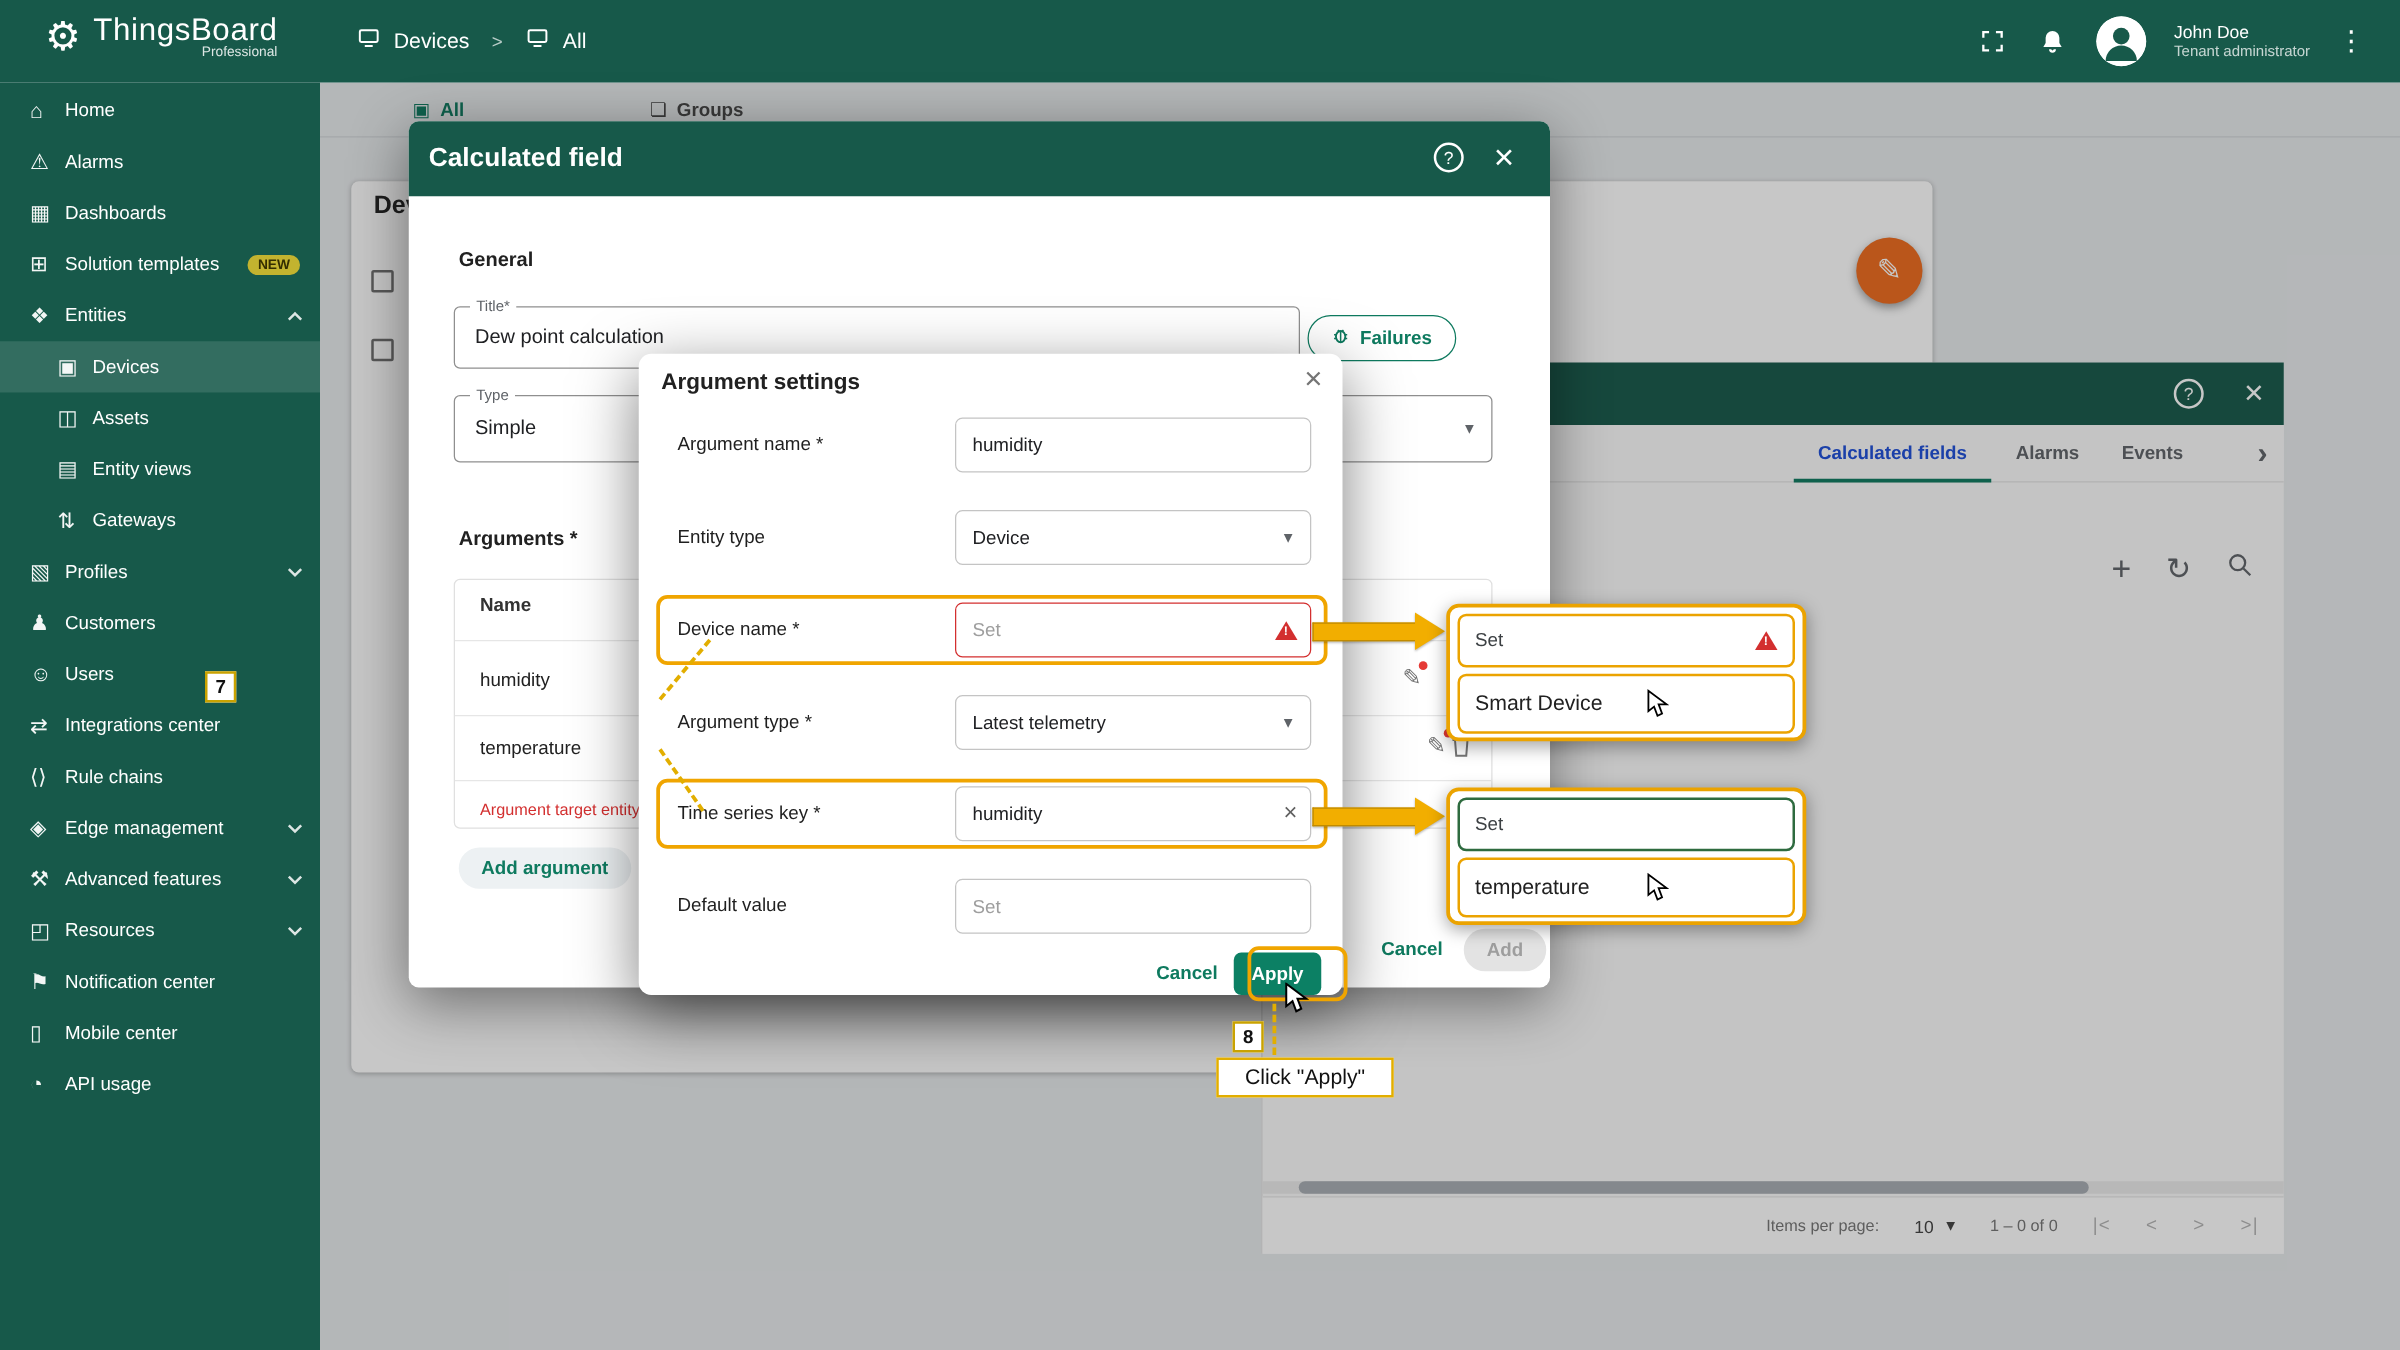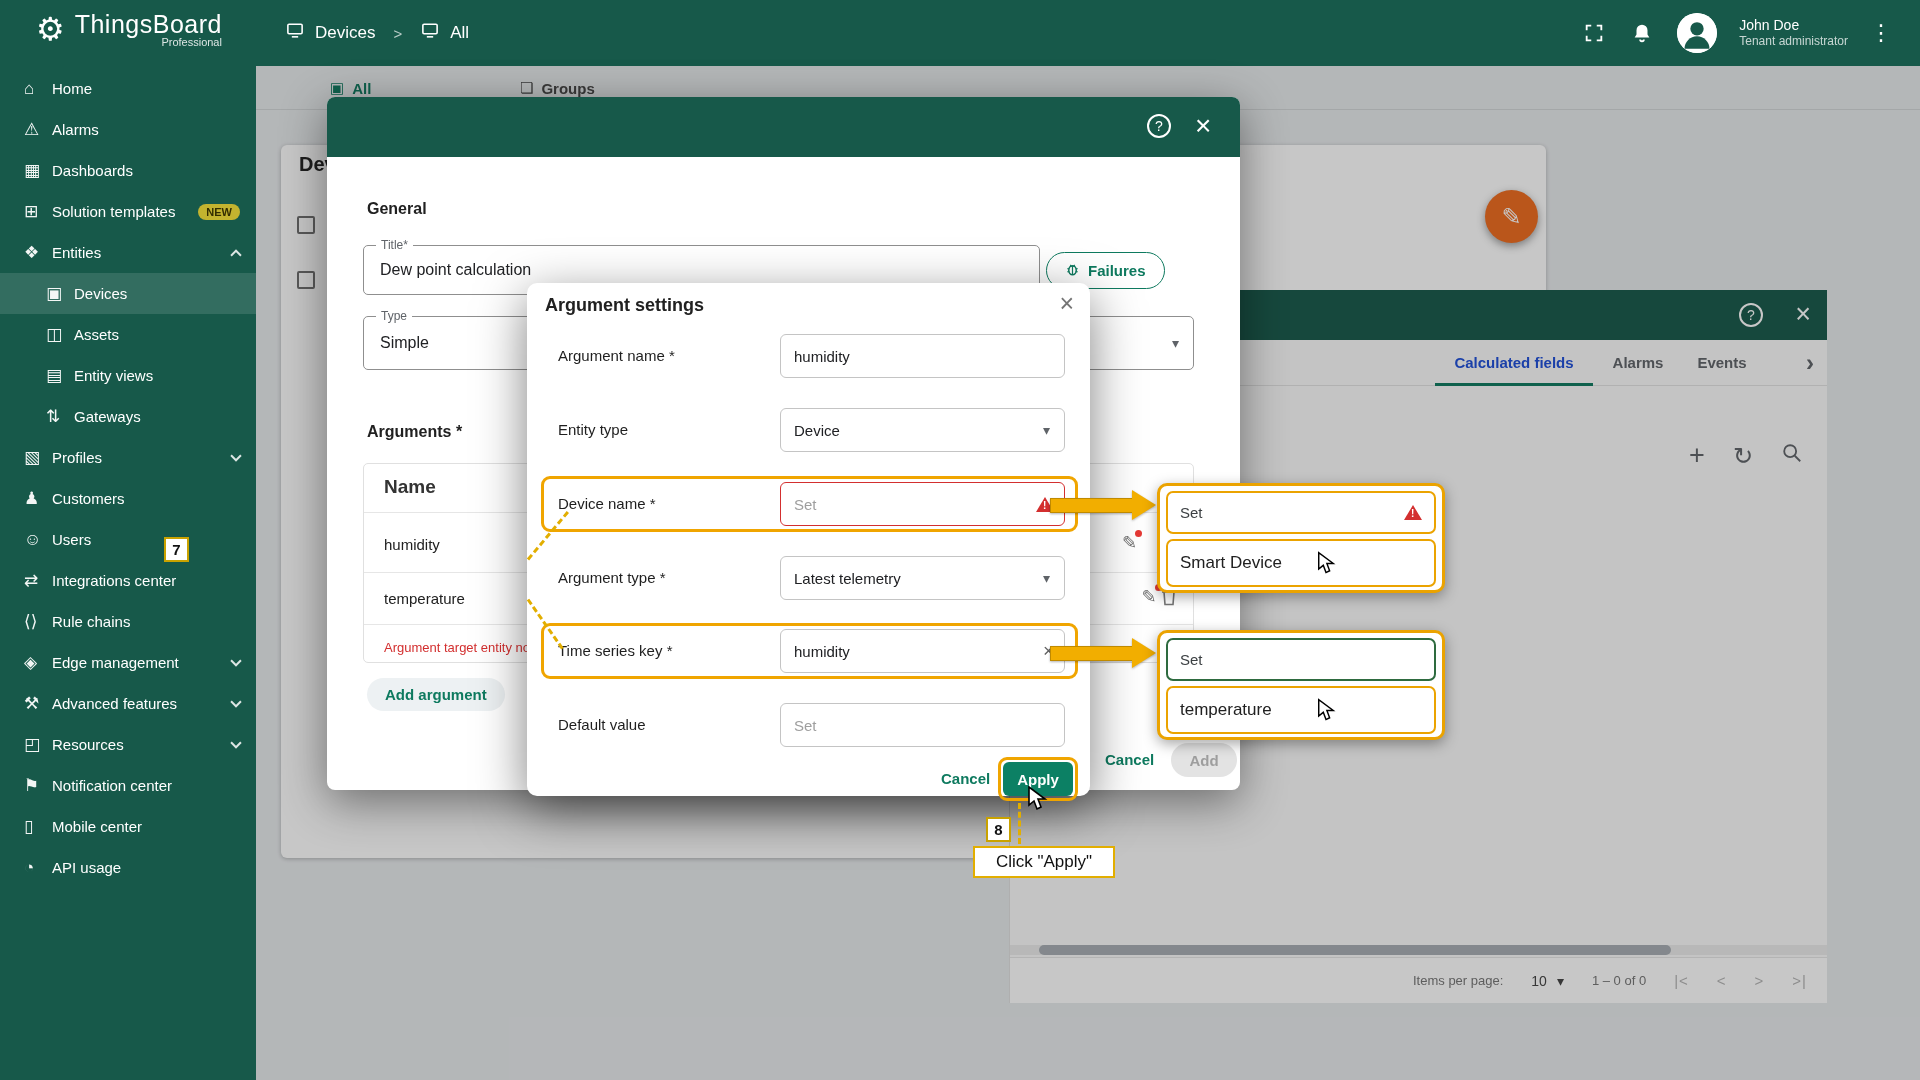--- a/index.html
+++ b/index.html
@@ -67,33 +67,33 @@
   .md-title { position:absolute; left:16px; top:0; line-height:60px; font-size:21px; font-weight:bold; }
   .md-close { position:absolute; left:868px; top:13px; font-size:28px; color:#fff; cursor:pointer; }
   .section-lbl { position:absolute; left:40px; font-size:16px; font-weight:bold; color:#212121; }
   .ofield { position:absolute; border:1px solid #8f8f8f; border-radius:5px; background:#fff; }
   .flabel { position:absolute; top:-8px; left:12px; background:#fff; padding:0 5px; font-size:12px; color:#5f6368; }
   .fin { position:absolute; left:16px; right:12px; top:1px; bottom:1px; border:0; outline:0; background:transparent; font:16px "Liberation Sans","DejaVu Sans",sans-serif; color:#202124; }
   .fval { position:absolute; left:16px; top:0; bottom:0; display:flex; align-items:center; font-size:16px; color:#202124; }
   .ddchev { position:absolute; right:14px; top:50%; transform:translateY(-50%); color:#5f6368; font-size:14px; }
   .btn-failures { position:absolute; left:719px; top:155px; height:37px; padding:0 18px; border:1px solid #0e7a5f; border-radius:19px; background:#fff; color:#0e7a5f; font-size:15px; font-weight:bold; display:flex; align-items:center; gap:8px; cursor:pointer; }
   .args-table { position:absolute; left:36px; top:366px; width:831px; height:200px; border:1px solid #e0e0e0; border-radius:5px; background:#fff; }
-  .tbl-hdr { position:absolute; left:20px; top:12px; font-size:19px; font-weight:bold; color:#333;text-align:center; }
+  .tbl-hdr { position:absolute; left:20px; top:12px; font-size:15px; font-weight:bold; color:#333;text-align:center; }
   .tbl-line { position:absolute; left:0; right:0; height:1px; background:#e6e6e6; }
   .tbl-cell { position:absolute; left:20px; font-size:15px; color:#212121; }
   .row-ico { position:absolute; cursor:pointer; }
   .pencil { font-size:18px; color:#6f6f6f; position:relative; }
   .pencil .dot { position:absolute; top:-3px; right:-5px; width:7px; height:7px; background:#e53935; border-radius:50%; }
   .tbl-err { position:absolute; left:20px; top:176px; font-size:13px; color:#d32f2f; white-space:nowrap; overflow:hidden; max-width:790px; }
   .btn-addarg { position:absolute; left:40px; top:581px; height:33px; padding:0 18px; border-radius:17px; background:#edf1f3; color:#0e7a5f; font-size:15px; font-weight:bold; display:flex; align-items:center; cursor:pointer; }
   .txtbtn { font-size:15px; font-weight:bold; color:#0e7a5f; cursor:pointer; }
   .btn-disabled { position:absolute; width:66px; height:34px; border-radius:17px; background:#e3e3e3; color:#9e9e9e; font-size:15px; font-weight:bold; display:flex; align-items:center; justify-content:center;text-align:center; }
 
   
-  .adialog { position:absolute; left:527px; top:283px; width:563px; height:513px; background:#fff; border-radius:10px; box-shadow:0 14px 50px rgba(0,0,0,.5); z-index:200; }
+  .adialog { position:absolute; left:511px; top:283px; width:563px; height:513px; background:#fff; border-radius:10px; box-shadow:0 14px 50px rgba(0,0,0,.5); z-index:200; }
   .ad-title { position:absolute; left:18px; top:12px; font-size:18px; font-weight:bold; color:#212121; }
   .ad-close { position:absolute; right:16px; top:6px; font-size:25px; color:#757575; cursor:pointer; }
   .as-label { position:absolute; left:31px; height:44px; line-height:44px; font-size:15px; color:#1f1f1f; }
   .as-ctrl { position:absolute; left:253px; width:285px; height:44px; border:1px solid #c4c4c4; border-radius:6px; background:#fff; }
   .as-ctrl.err { border-color:#d32f2f; }
   .as-inp { position:absolute; left:13px; right:34px; top:1px; bottom:1px; border:0; outline:0; background:transparent; font:15px "Liberation Sans","DejaVu Sans",sans-serif; color:#202124; }
   .as-inp::placeholder, .fin::placeholder { color:#9e9e9e; }
   .as-val { position:absolute; left:13px; top:0; bottom:0; display:flex; align-items:center; font-size:15px; color:#202124; }
   .clearx { position:absolute; right:10px; top:50%; transform:translateY(-50%); font-size:19px; color:#616161; cursor:pointer; }
   .hlrow { position:absolute; left:14px; width:537px; height:56px; border:3px solid #f0a500; border-radius:9px; pointer-events:none; }
@@ -321,20 +321,21 @@
         <span class="sb-lbl">Mobile center</span>
       </div>
     <div class="sb-item">
         <span class="sb-ico">◔</span>
         <span class="sb-lbl">API usage</span>
       </div>
   </div>
 
   <div class="mdialog">
     <div class="md-header">
+      <div class="md-title">Calculated field</div>
       <div class="circle-q" style="position:absolute; left:820px; top:17px;">?</div>
       <div class="md-close">×</div>
     </div>
 
     <div class="section-lbl" style="top:103px;">General</div>
 
     <div class="ofield" style="left:36px; top:148px; width:677px; height:50px;">
       <span class="flabel">Title*</span>
       <input class="fin" readonly="" value="Dew point calculation" style="">
     </div>

